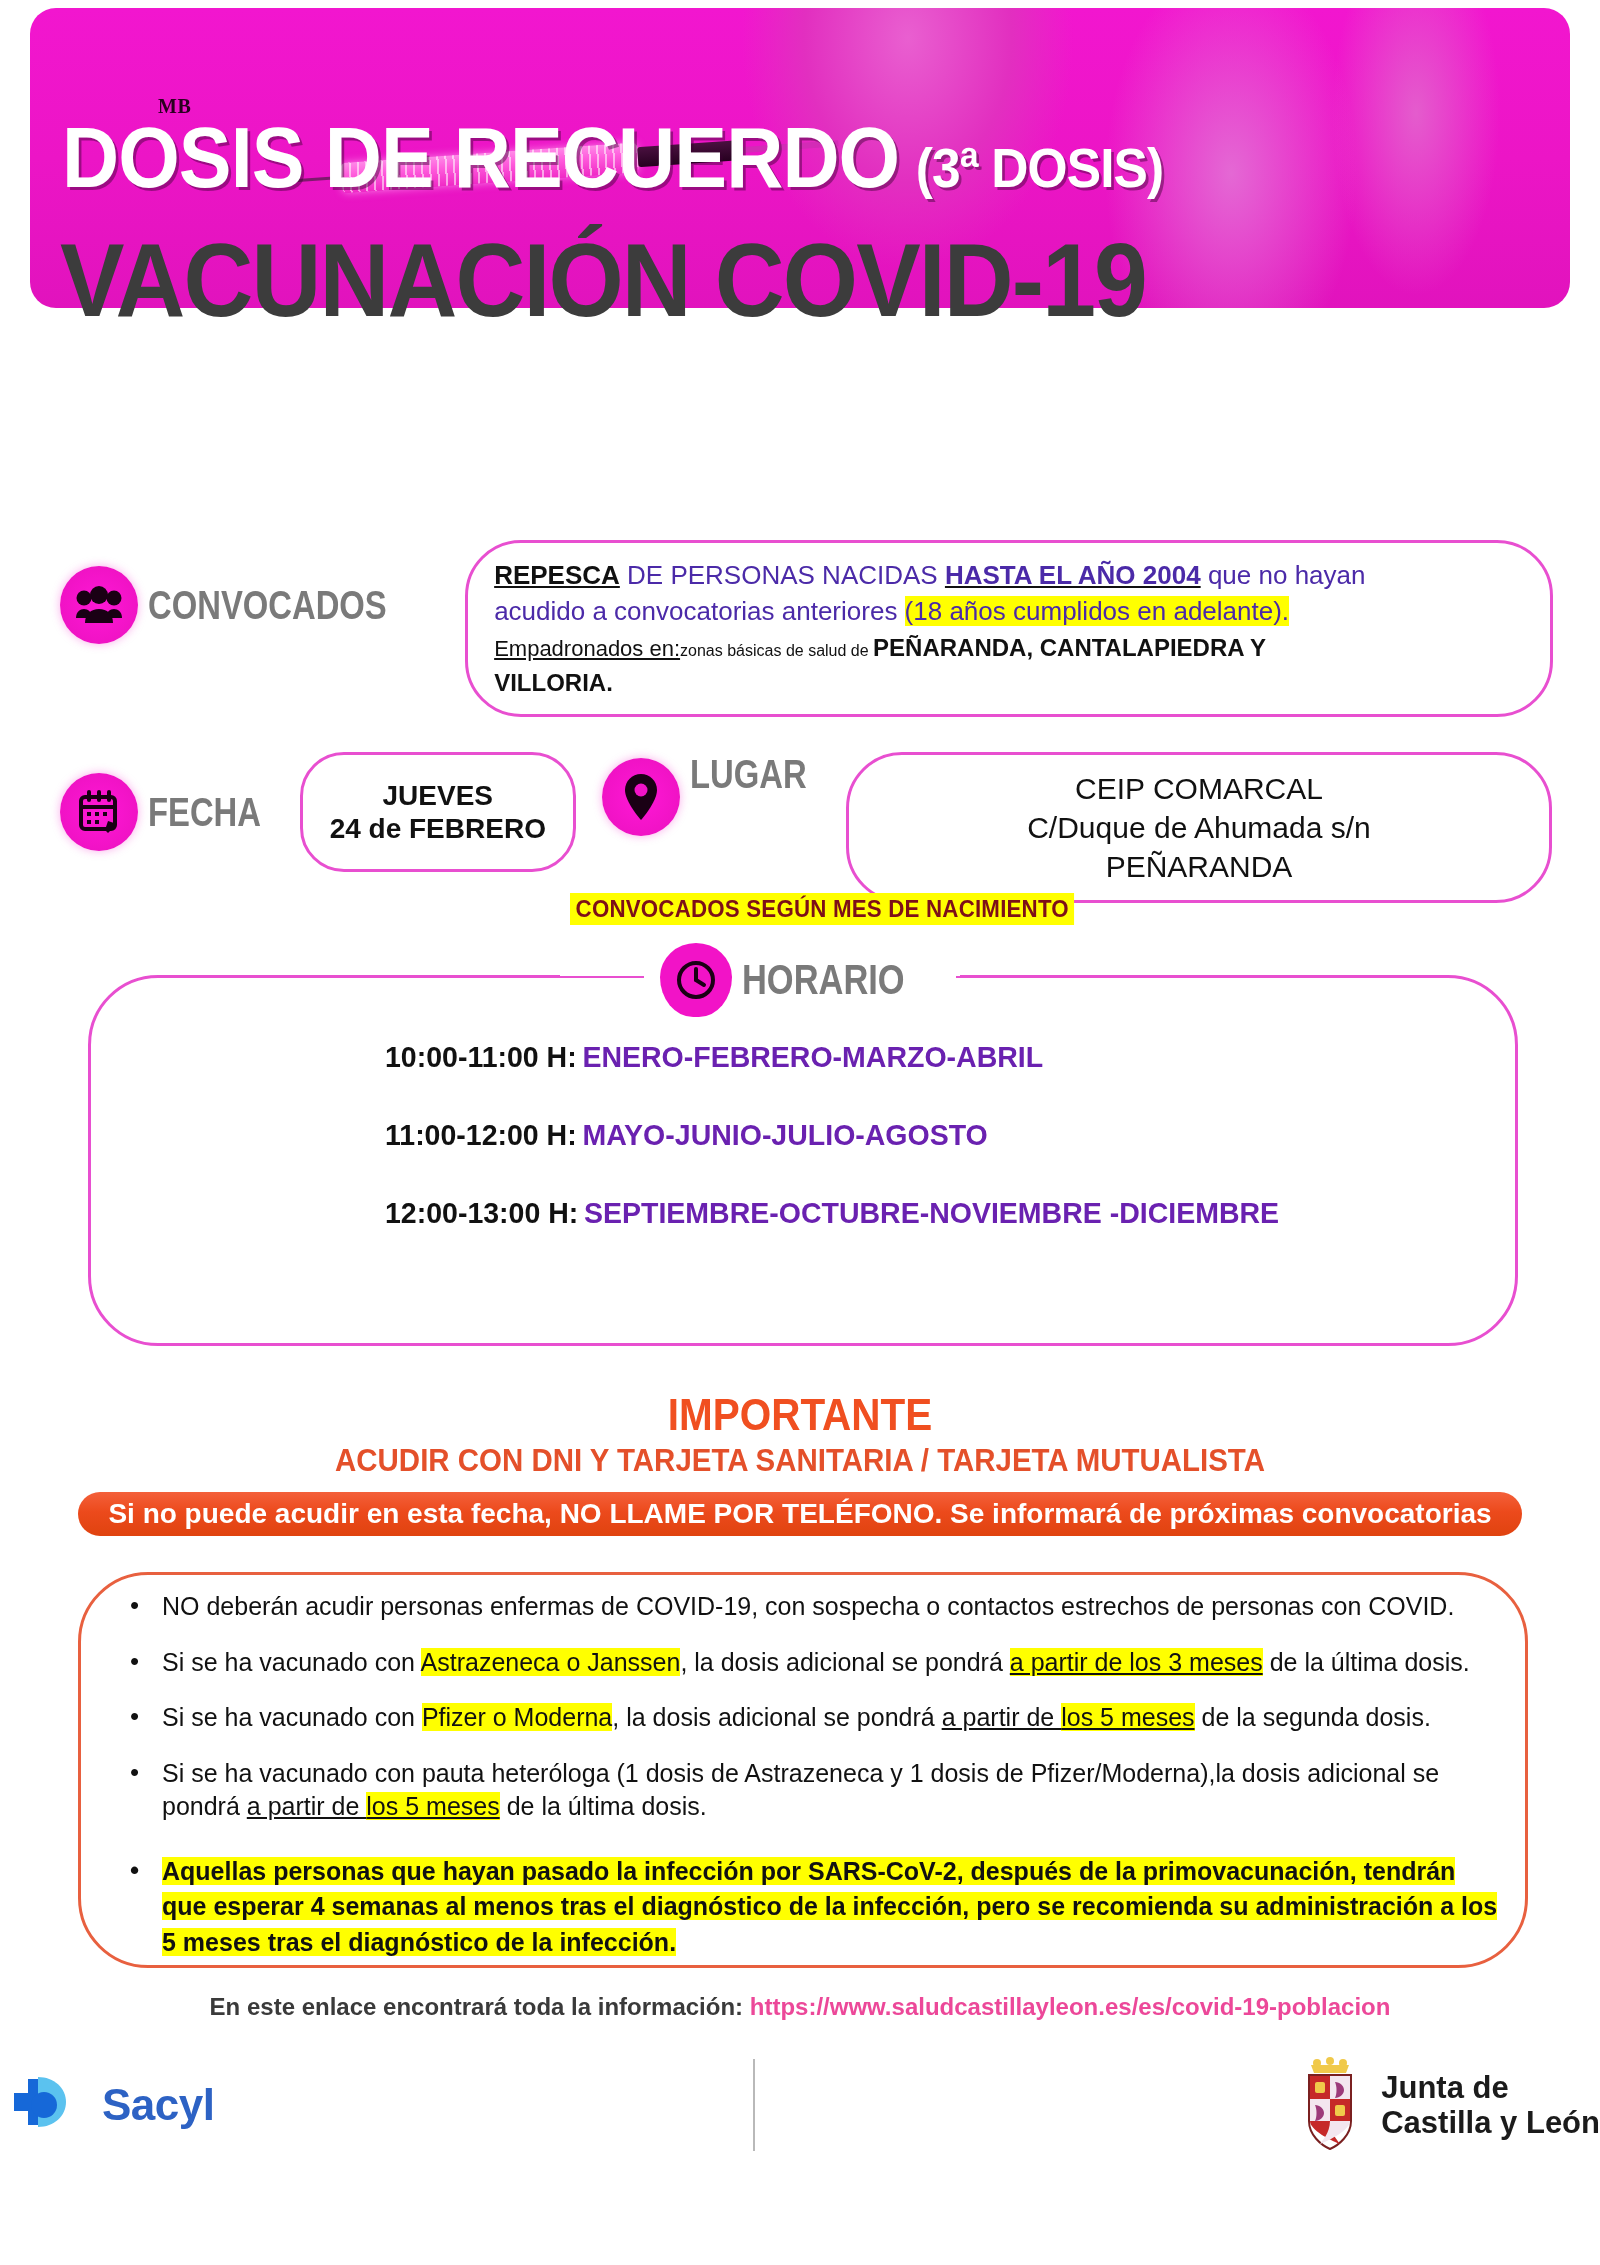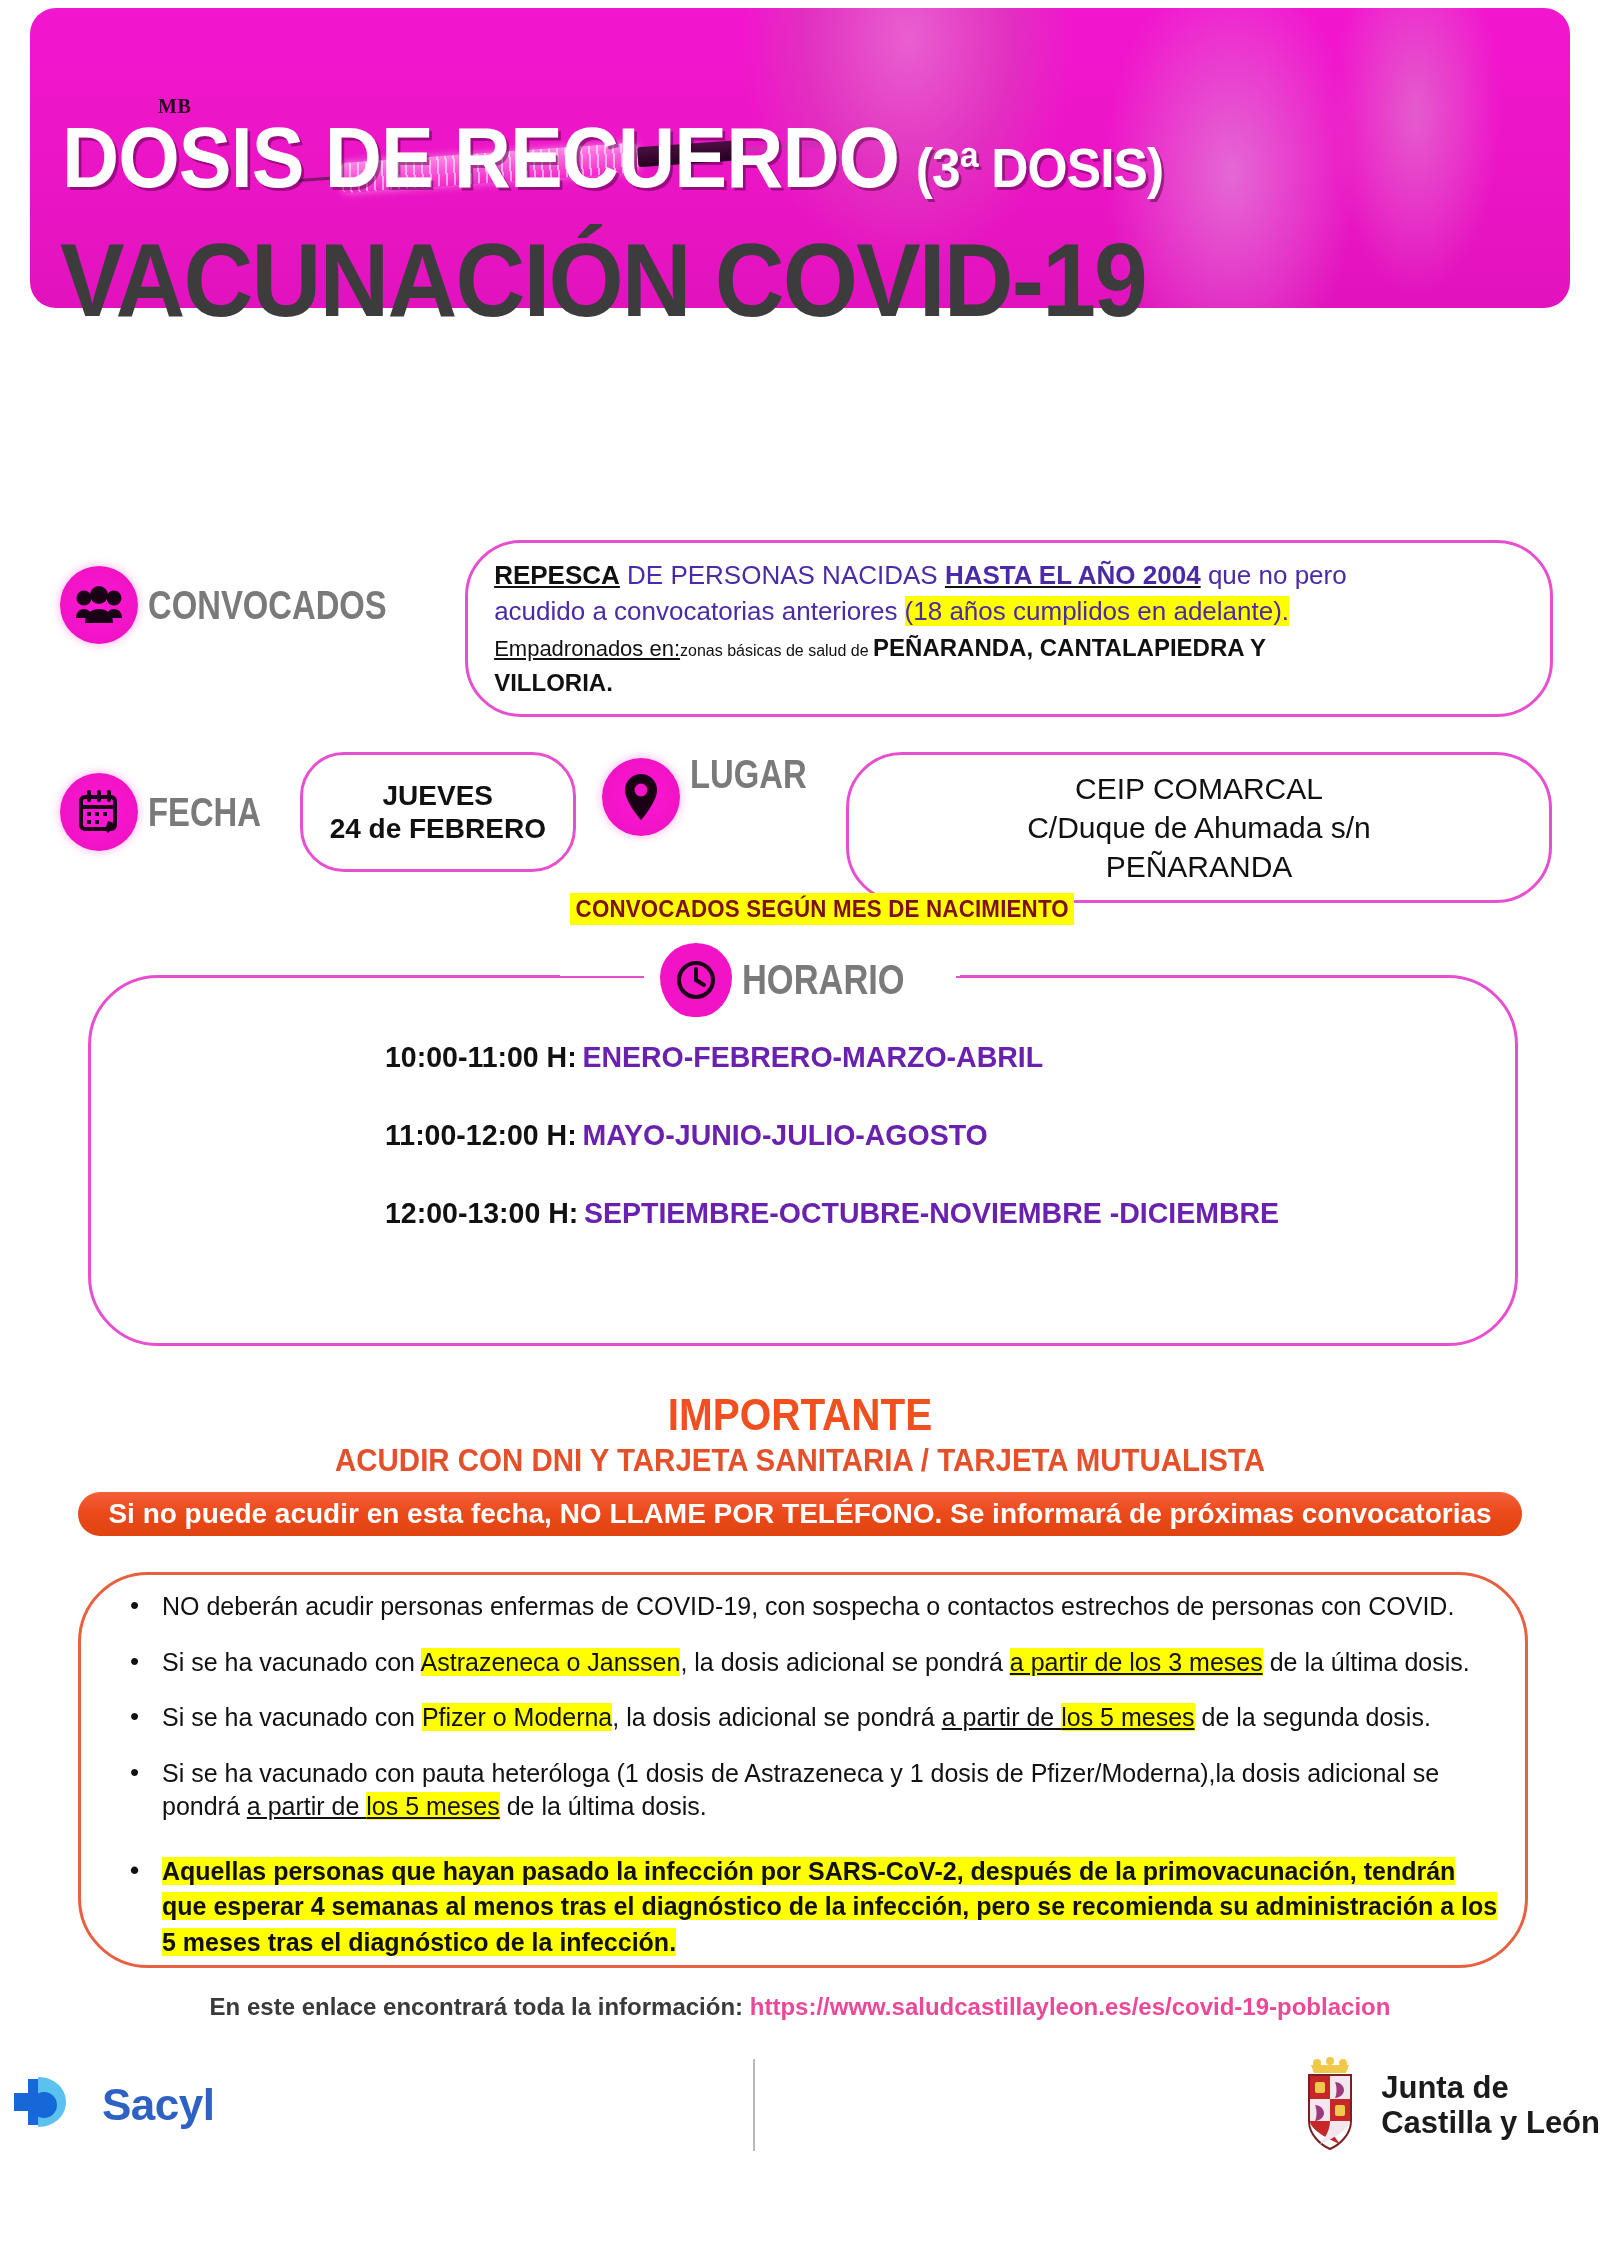--- a/index.html
+++ b/index.html
@@ -214,21 +214,21 @@
         <path d="M3 35c0-6 4-9 8-9s8 3 8 9z" fill="#1a0014"></path>
         <path d="M33 35c0-6 4-9 8-9s8 3 8 9z" fill="#1a0014"></path>
         <path d="M12 40c0-9 6-14 14-14s14 5 14 14z" fill="#1a0014"></path>
       </svg>
     </div>
     <div class="row-label">CONVOCADOS</div>
   </div>
 
   <div class="conv-box pill-box">
     <p>
-      <span class="u bold blk">REPESCA</span><span> DE PERSONAS NACIDAS </span><span class="u bold">HASTA EL AÑO 2004</span><span> que no pero</span>
+      <span class="u bold blk">REPESCA</span><span> DE PERSONAS NACIDAS </span><span class="u bold">HASTA EL AÑO 2004</span><span> que no hayan</span>
     </p>
     <p>
       <span>acudido a convocatorias anteriores </span><span class="hl">(18 años cumplidos en adelante).</span>
     </p>
     <p>
       <span class="u blk" style="font-size:22px;">Empadronados en:</span><span class="blk" style="font-size:16px;">zonas básicas de salud de </span><span class="blk bold" style="font-size:24px;">PEÑARANDA, CANTALAPIEDRA Y</span>
     </p>
     <p>
       <span class="blk bold" style="font-size:24px;">VILLORIA.</span>
     </p>

